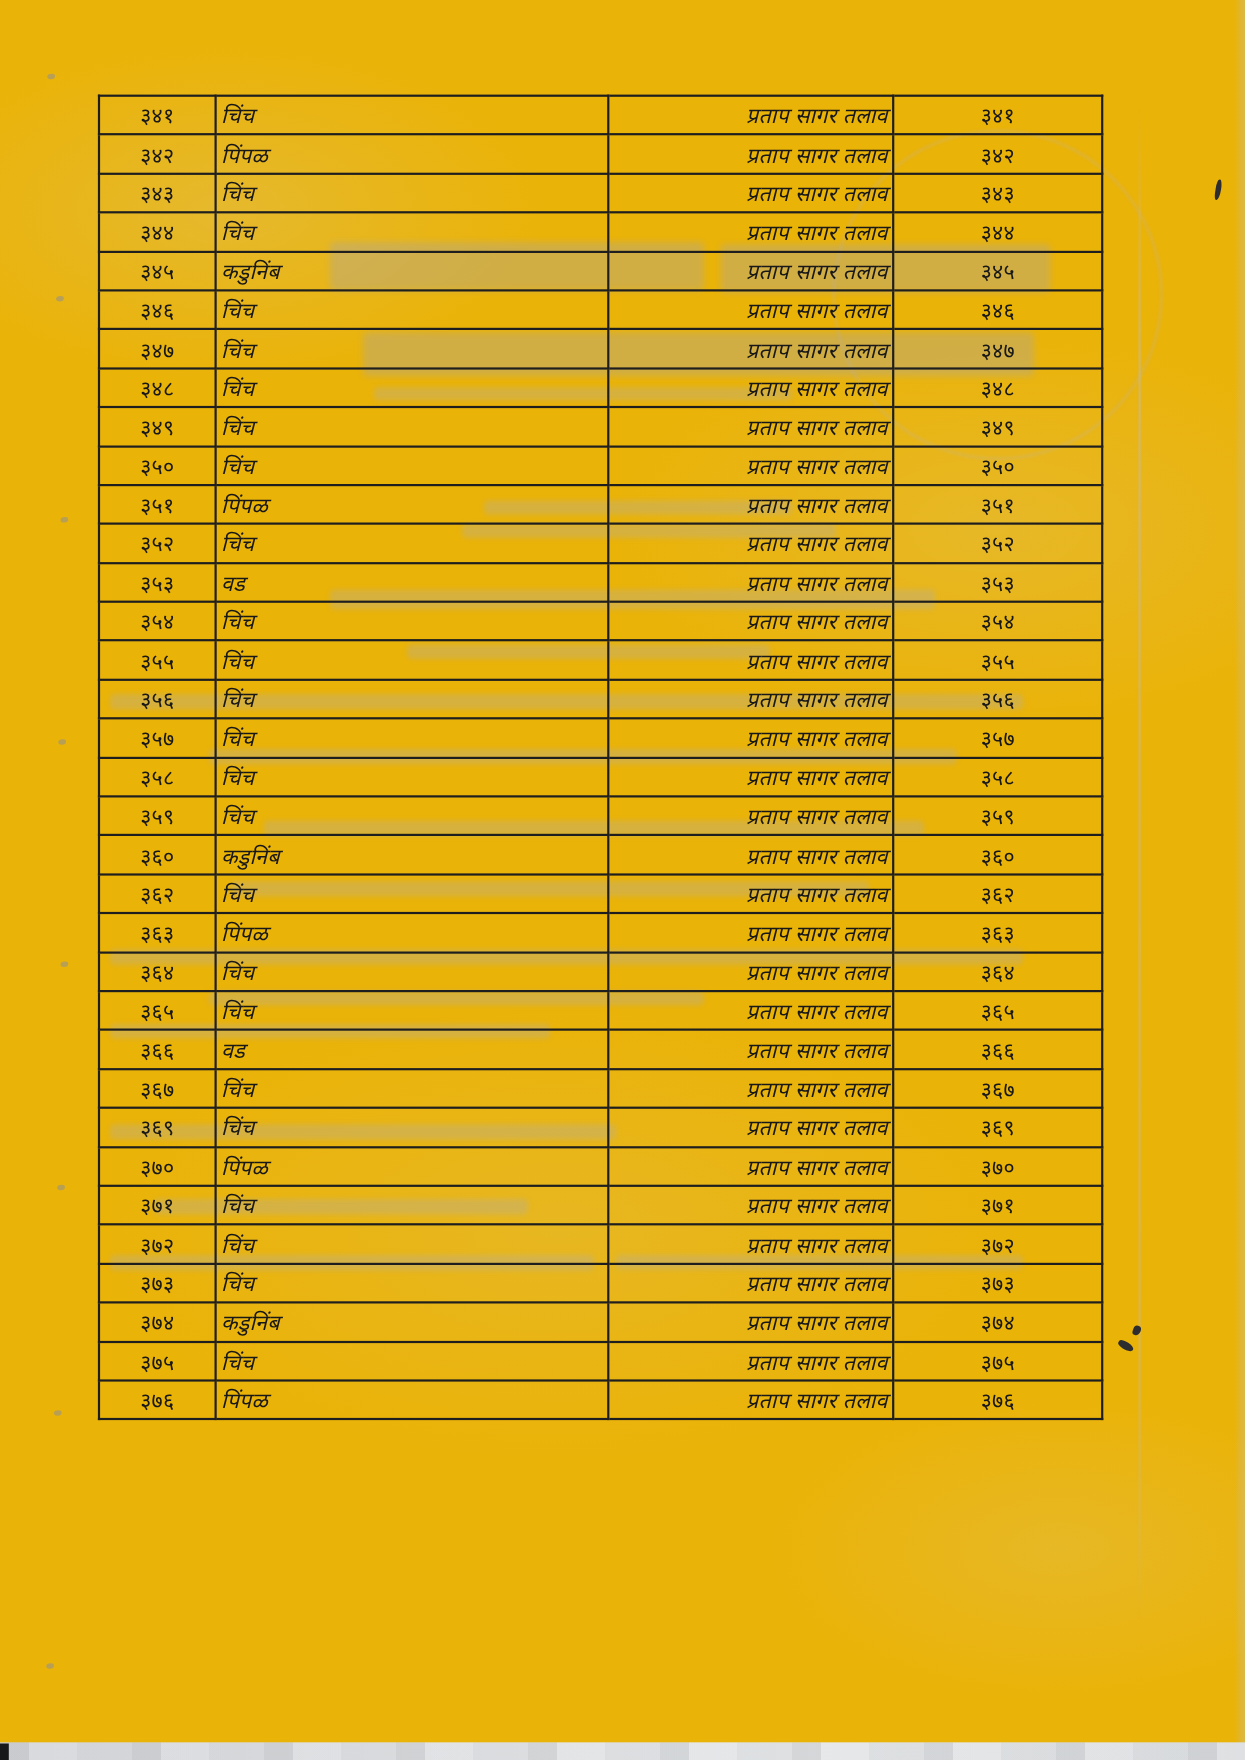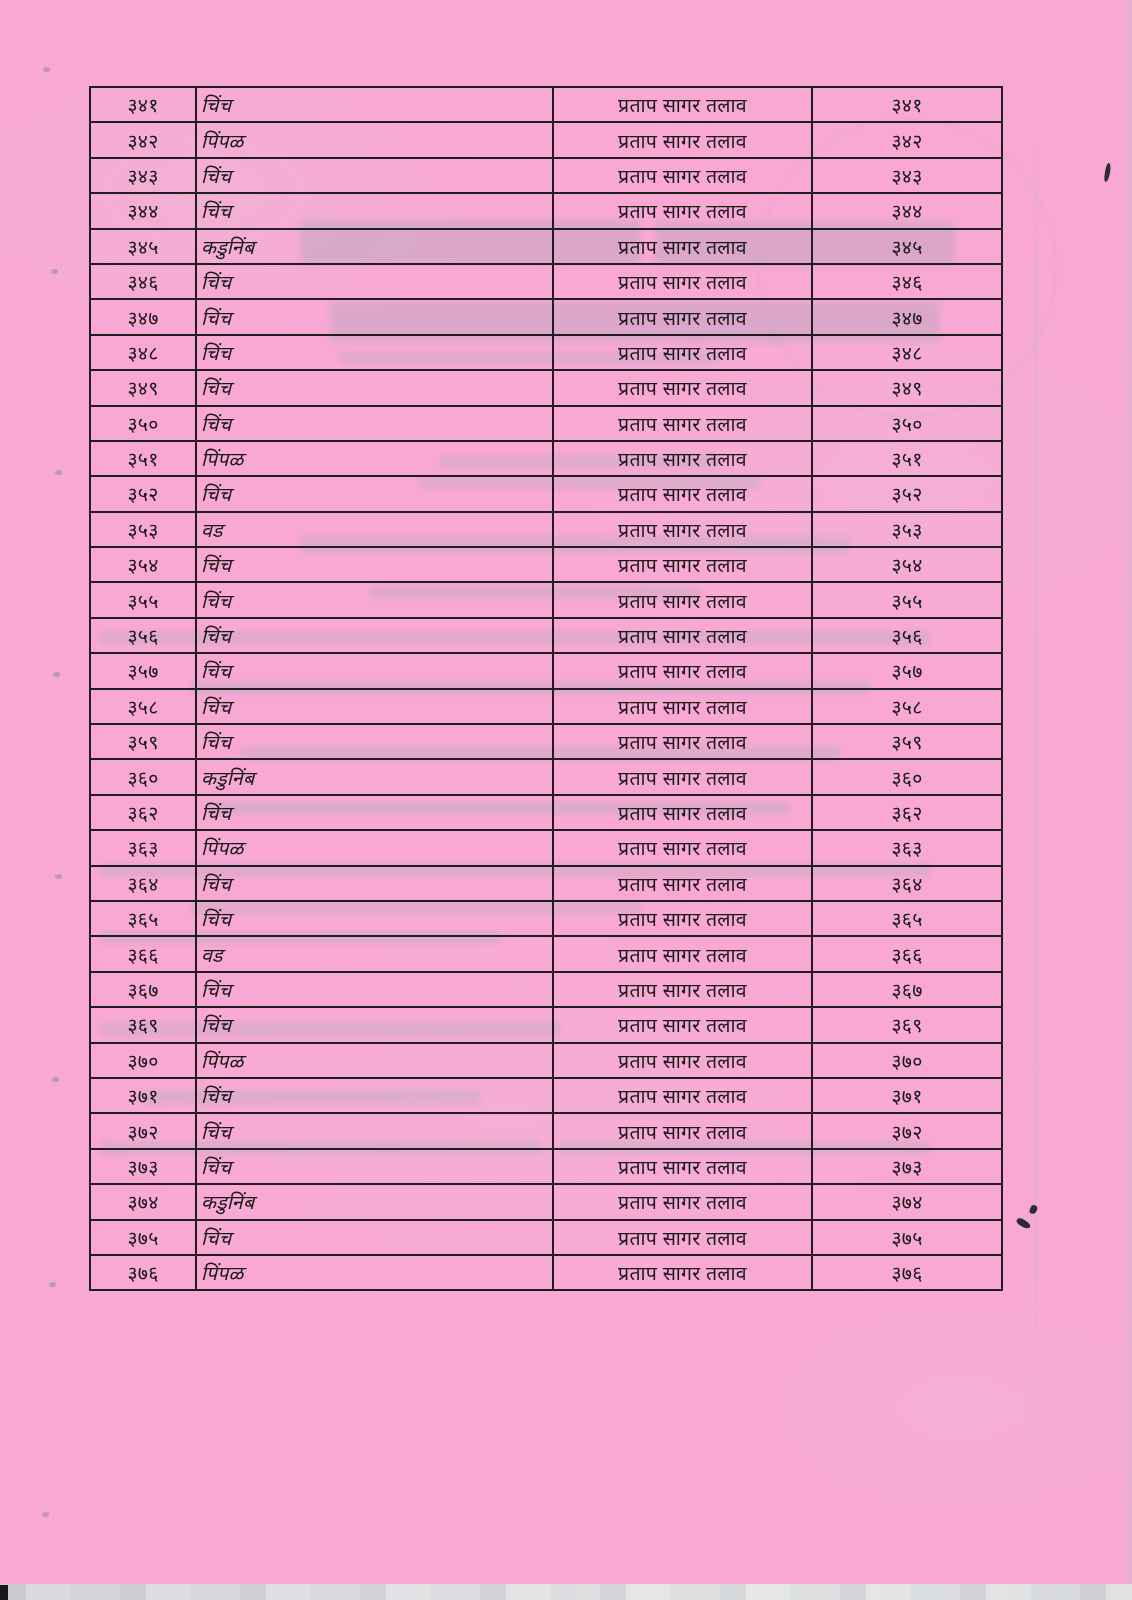--- a/index.html
+++ b/index.html
@@ -1,21 +1,21 @@
 <!DOCTYPE html>
 <html><head>
 <meta charset="utf-8">
 <style>
   html,body{margin:0;padding:0;}
   body{
     width:1132px;height:1600px;position:relative;overflow:hidden;
     background:#f7f6f4;
     font-family:"Liberation Sans","DejaVu Sans",sans-serif;
   }
-  .page{position:absolute;inset:0;background:#f9a8d4;}
+  .page{position:absolute;inset:0;background:#eab308;}
   
   .mottle{position:absolute;inset:0;pointer-events:none;
     background:
       radial-gradient(420px 220px at 18% 12%, rgba(210,212,216,.18), transparent 70%),
       radial-gradient(500px 260px at 80% 30%, rgba(214,214,220,.15), transparent 70%),
       radial-gradient(600px 300px at 45% 70%, rgba(212,214,216,.12), transparent 70%),
       radial-gradient(380px 200px at 85% 88%, rgba(214,216,218,.14), transparent 70%);
   }
   
   table.doc-table{
@@ -27,21 +27,21 @@
     border:2px solid #1e1e1e;
     height:33.4px; 
     font-size:19.5px;font-weight:500;color:#181818;
     vertical-align:middle;
     padding:0 4px;
     letter-spacing:.2px;
     white-space:nowrap;overflow:hidden;
   }
   td.c-sr{width:96px;text-align:center;padding:0;}
   td.c-tree{width:347px;text-align:left;padding-left:6px;font-style:italic;}
-  td.c-loc{width:249px;text-align:center;padding-left:5px;}
+  td.c-loc{width:249px;text-align:right;padding-left:5px;font-style:italic;}
   td.c-sr2{width:180px;text-align:center;padding:0;}
   
   .artifact{position:absolute;pointer-events:none;}
   .ghost{background:rgba(168,172,186,.30);filter:blur(2.5px);border-radius:4px;}
   .ghost.big{background:rgba(160,164,182,.34);filter:blur(3px);}
   .stamp-circle{
     width:296px;height:296px;border-radius:50%;
     border:2px solid rgba(182,178,196,.30);filter:blur(1.5px);
   }
   .crease{width:2px;background:linear-gradient(180deg,rgba(190,190,198,.0),rgba(188,188,198,.45) 15%,rgba(188,188,198,.35) 85%,rgba(190,190,198,0));filter:blur(.6px);}

